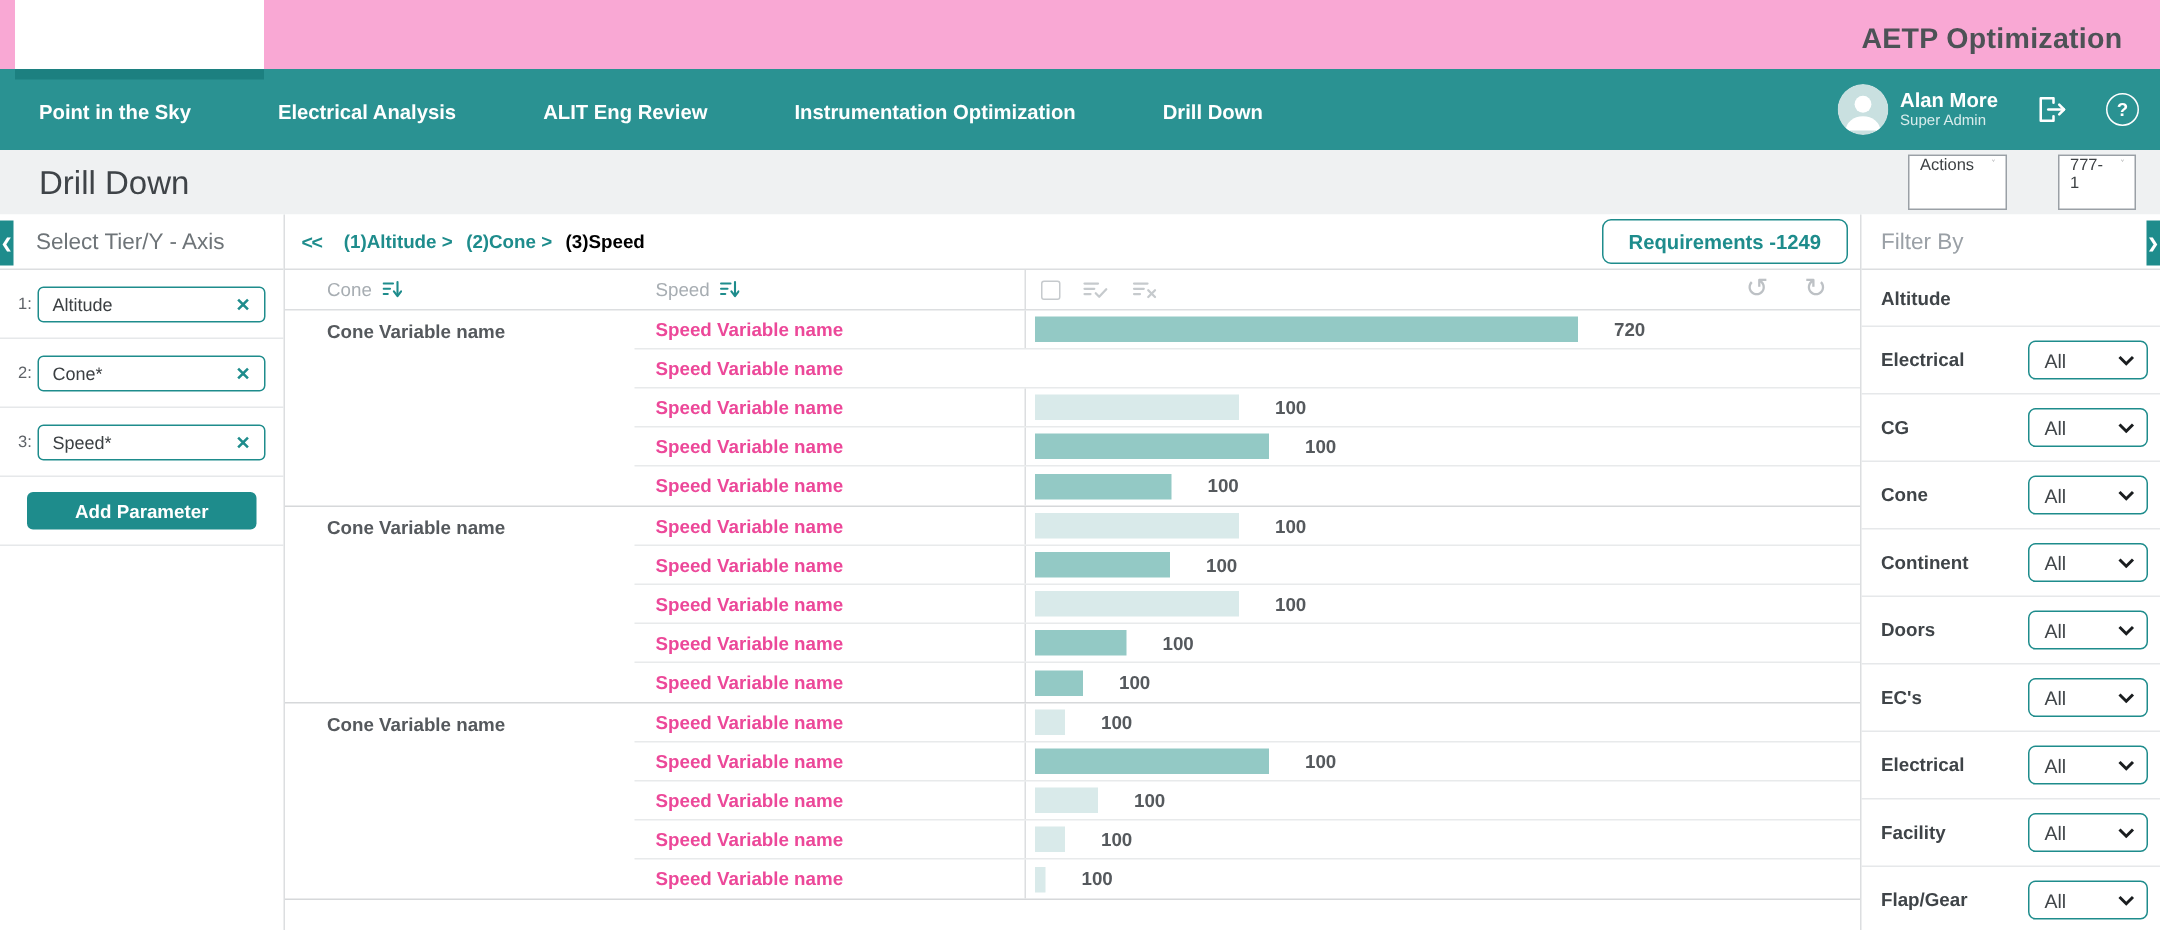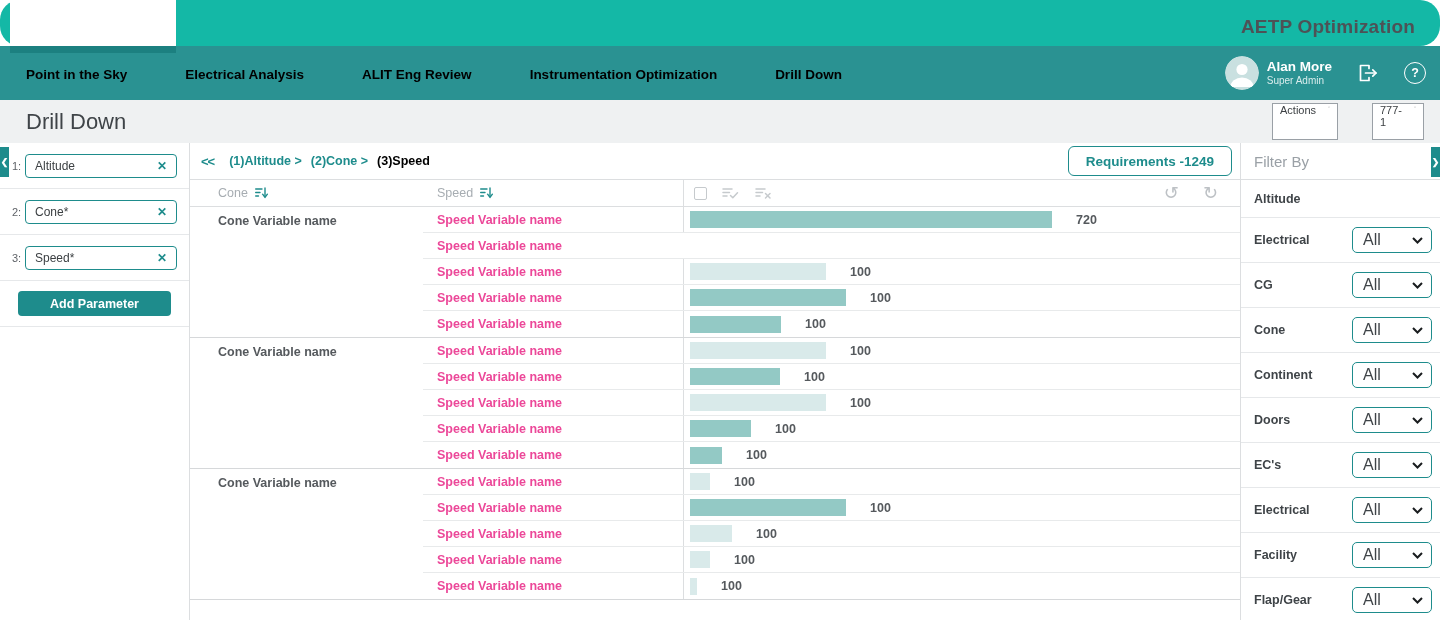--- a/index.html
+++ b/index.html
@@ -5,29 +5,29 @@
   * { box-sizing: border-box; margin: 0; padding: 0; }
   html,body { width:1440px; height:620px; }
   body {
     font-family: "Liberation Sans", sans-serif;
     background:#fff; position:relative; overflow:hidden;
     -webkit-font-smoothing:antialiased;
   }
   svg { display:block; }
 
   
-  .top-header { position:absolute; top:0; left:0; right:0; height:46px; background:#14b8a6; z-index:2;border-radius:20px; }
+  .top-header { position:absolute; top:0; left:0; right:0; height:46px; background:#f9a8d4; z-index:2; }
   .app-title { position:absolute; top:16px; right:25px; font-size:19px; font-weight:bold; color:#4D5256; letter-spacing:.2px; }
   .active-tab { position:absolute; top:0; left:10px; width:166px; height:46px; background:#fff; z-index:4; }
   .active-tab-underline { position:absolute; top:46px; left:10px; width:166px; height:7px; background:#1C8080; z-index:4; }
 
   
   .navbar { position:absolute; top:46px; left:0; right:0; height:54px; background:#2A9292; display:flex; align-items:center; z-index:3; }
   .nav-items { display:flex; gap:58px; padding-left:26px; padding-top:3px; }
-  .nav-item { color:#000000; font-weight:bold; font-size:13.5px; cursor:pointer; white-space:nowrap; }
+  .nav-item { color:#ffffff; font-weight:bold; font-size:13.5px; cursor:pointer; white-space:nowrap; }
   .nav-right { margin-left:auto; display:flex; align-items:center; padding-right:14px; }
   .avatar { width:34px; height:34px; border-radius:50%; overflow:hidden; }
   .user-block { margin-left:8px; line-height:1.15; }
   .user-name { color:#fff; font-weight:bold; font-size:13.5px; }
   .user-role { color:#D8ECEC; font-size:10px; }
   .icon-btn { margin-left:24px; cursor:pointer; }
   .help-circle { width:22px; height:22px; border:1.6px solid #fff; border-radius:50%; color:#fff; font-size:12.5px; display:flex; align-items:center; justify-content:center; font-weight:bold; }
 
   
   .title-bar { position:absolute; top:100px; left:0; right:0; height:43px; background:#EFF1F2; display:flex; align-items:center; }
@@ -85,21 +85,21 @@
   .row:last-child { border-bottom:none; }
   .speed-cell { width:260px; flex:none; padding-left:14px; display:flex; align-items:center; font-weight:bold; font-size:12.5px; color:#ec4899; }
   .bar-cell { flex:1; border-left:1px solid #DCDEE0; display:flex; align-items:center; padding-left:6px; min-width:0; }
   .bar { height:17px; flex:none; }
   .bar-value { margin-left:24px; font-weight:bold; font-size:12.5px; color:#55595D; white-space:nowrap; }
 
   
   .filter-row { border-bottom:1px solid #E6E8EA; display:flex; align-items:center; padding:0 8px 0 13px; height:45px; }
   .filter-row.no-select { height:38px; }
   .filter-label { font-weight:bold; font-size:12.5px; color:#3F4448; }
-  .filter-select { margin-left:auto; width:80px; height:26px; background:#fff; border:1.5px solid #1E8C8C; border-radius:5px; display:flex; align-items:center; padding:0 8px 0 10px; font-size:16px; color:#3F4448; cursor:pointer; }
+  .filter-select { margin-left:auto; width:80px; height:26px; background:#fff; border:1.5px solid #1E8C8C; border-radius:5px; display:flex; align-items:center; padding:0 8px 0 10px; font-size:13px; color:#3F4448; cursor:pointer; }
   .filter-select svg { margin-left:auto; }
 </style>
 </head>
 <body>
 
 <div class="top-header">
   <div class="app-title">AETP Optimization</div>
 </div>
 <div class="active-tab"></div>
 <div class="active-tab-underline"></div>
@@ -159,20 +159,23 @@
           <polyline points="1,1 5,5 9,1" fill="none" stroke="#3C4043" stroke-width="1.6"></polyline>
         </svg>
     </div>
   </div>
 </div>
 
 <div class="content">
 
   <div class="left-panel">
     <div class="collapse-btn">❮</div>
+    <div class="panel-header">
+      <span class="panel-header-title">Select Tier/Y - Axis</span>
+    </div>
 
     <div class="param-row">
       <span class="param-index">1:</span>
       <div class="param-input">
         <span>Altitude</span>
         <span class="param-remove">✕</span>
       </div>
     </div>
     <div class="param-row">
       <span class="param-index">2:</span>

